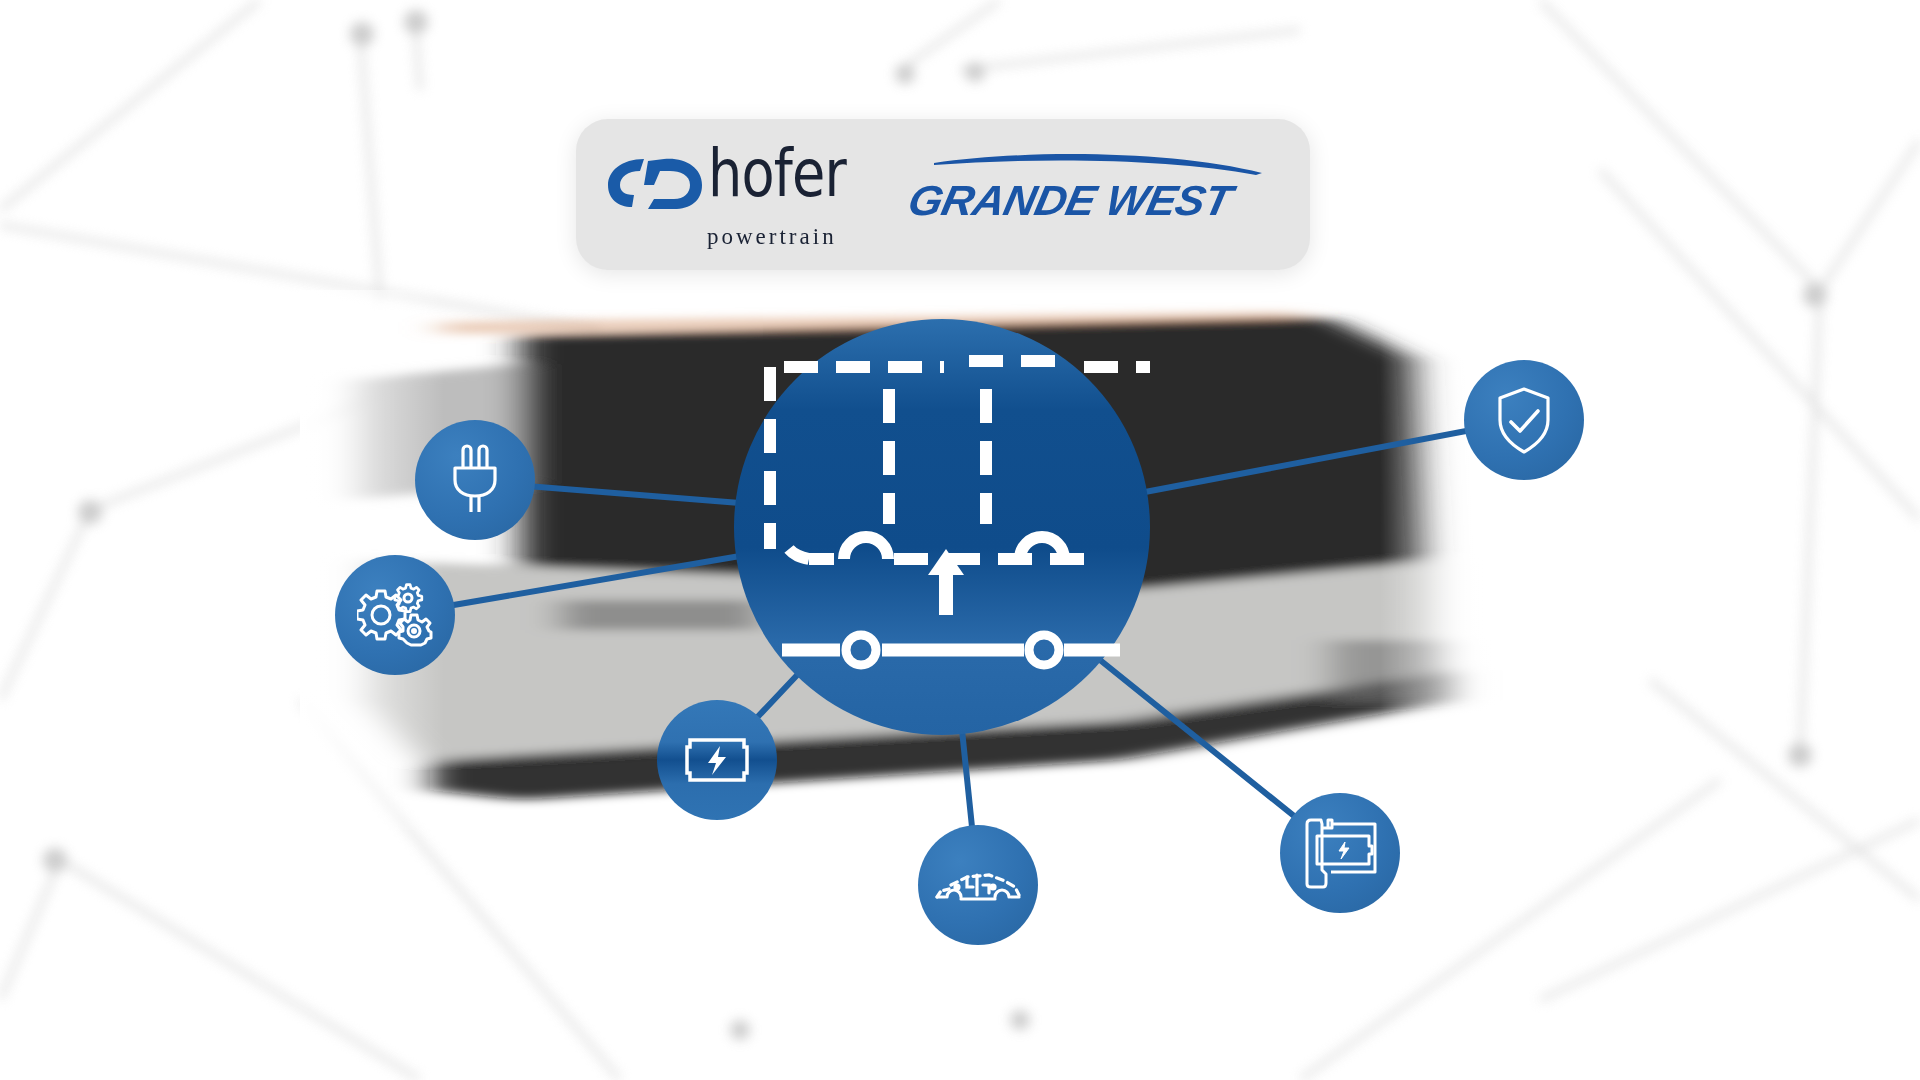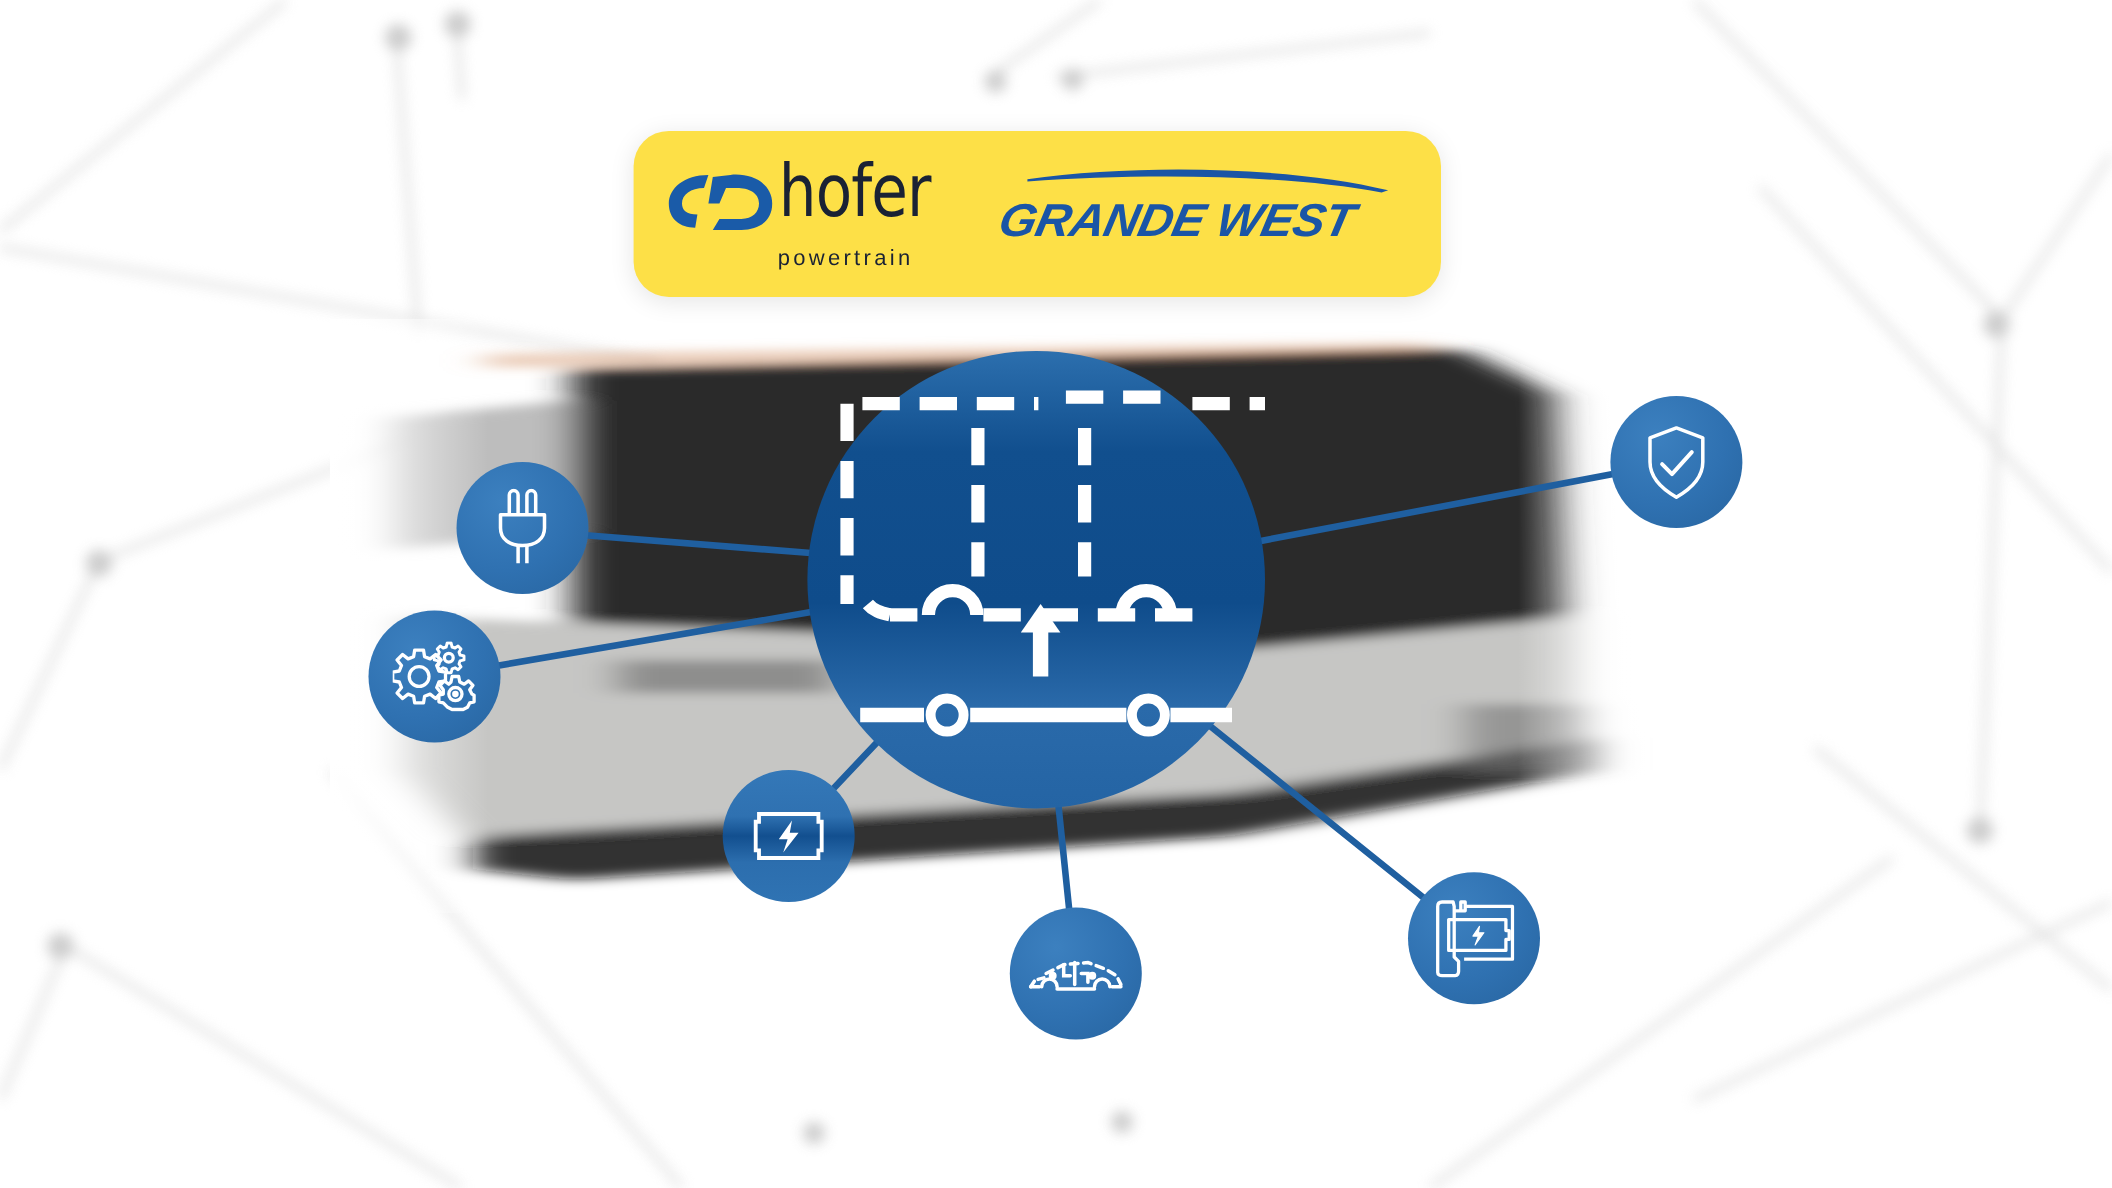--- a/index.html
+++ b/index.html
@@ -7,33 +7,33 @@
       width:1920px; height:1080px; overflow:hidden; position:relative;
       background:#ffffff;
       font-family:"Liberation Sans", sans-serif;
     }
     .bg-network { position:absolute; left:0; top:0; width:1920px; height:1080px; filter:blur(6px); opacity:0.9; }
     .bus-layer { position:absolute; left:0; top:0; width:1920px; height:1080px; }
     .diagram-layer { position:absolute; left:0; top:0; width:1920px; height:1080px; }
 
     .logo-card {
       position:absolute; left:576px; top:119px; width:734px; height:151px;
-      background:#fde047; border-radius:32px;
+      background:#e5e5e5; border-radius:32px;
       box-shadow:0 4px 22px rgba(0,0,0,0.10);
     }
     .hofer-logo { position:absolute; left:28px; top:26px; width:260px; height:110px; }
     .hofer-mark { position:absolute; left:0; top:0; }
     .hofer-word {
       position:absolute; left:104px; top:-10px;
       font-family:"DejaVu Sans", sans-serif; font-size:66px; font-weight:400;
       color:#1a2234; letter-spacing:-1px; transform:scaleX(0.82); transform-origin:left top;
     }
     .hofer-sub {
       position:absolute; left:103px; top:79px;
-      font-family:Liberation Sans, sans-serif; font-size:20px; color:#1a2234;
+      font-family:Liberation Serif, serif; font-size:23px; color:#1a2234;
       letter-spacing:3px;
     }
     .grande-logo { position:absolute; left:336px; top:30px; width:365px; height:75px; }
     .grande-swoosh { position:absolute; left:0; top:0; }
     .grande-word {
       position:absolute; left:2px; top:28px;
       font-family:"Liberation Sans", sans-serif; font-weight:700; font-style:italic;
       font-size:42px; color:#1a55a6; letter-spacing:-0.5px;
       transform:skewX(-12deg) scaleX(1.04); transform-origin:left top;
     }

